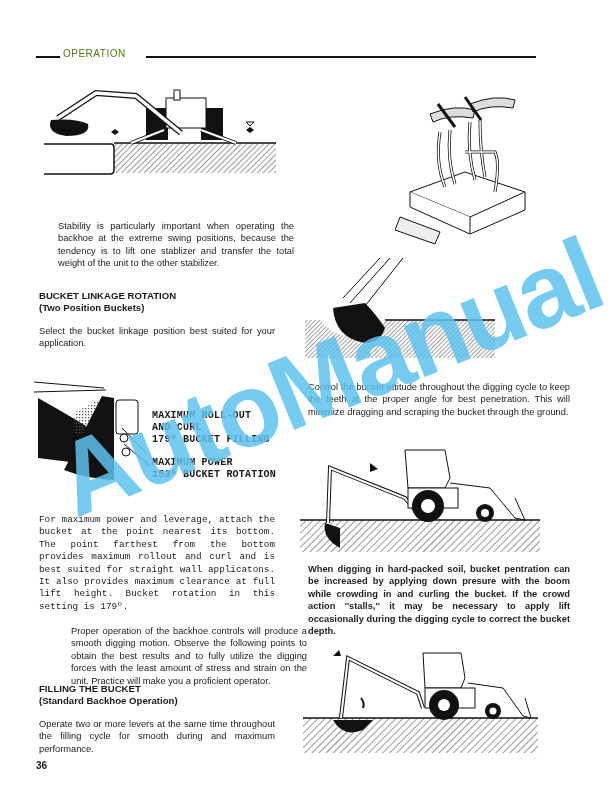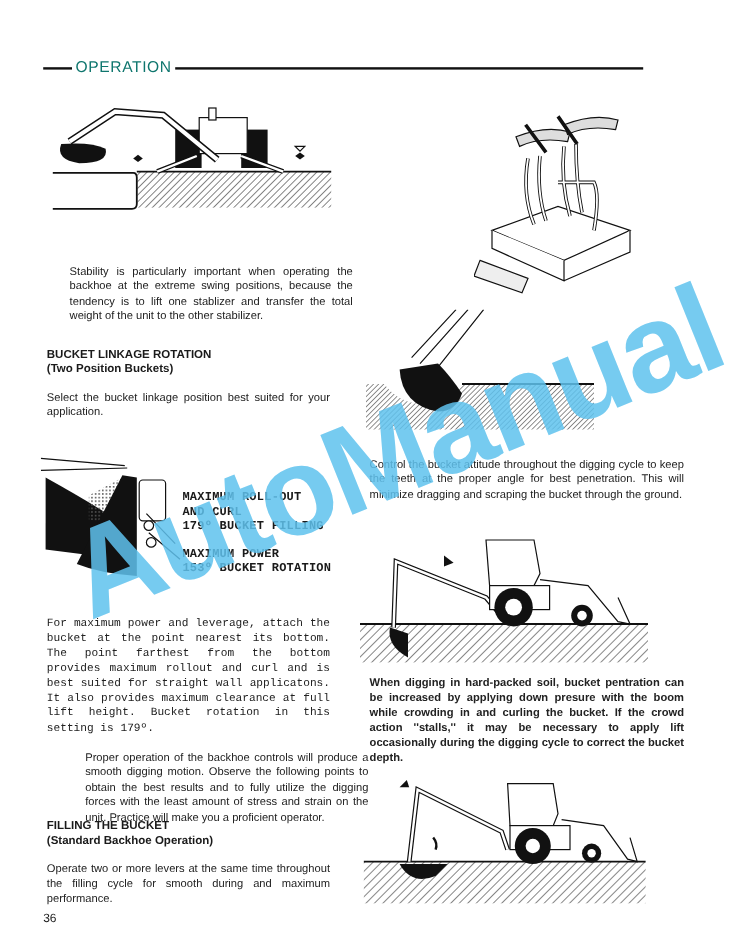--- a/index.html
+++ b/index.html
@@ -1,23 +1,23 @@
 <!DOCTYPE html>
 <html><head>
 <meta charset="utf-8">
 <style>
   html, body { margin: 0; padding: 0; background: #ffffff; }
   body { width: 612px; height: 792px; position: relative; overflow: hidden;
          font-family: "Liberation Sans", sans-serif; color: #1c1c1c; }
   .header-line { position: absolute; top: 56px; height: 1.5px; background: #111; }
-  .header-title { position: absolute; top: 48px; left: 63px; font-size: 13px; letter-spacing: 0.5px; color: #0f766e; }
+  .header-title { position: absolute; top: 48px; left: 63px; font-size: 10px; letter-spacing: 0.5px; color: #4d7c0f; }
   .para { position: absolute; font-size: 9.3px; line-height: 12.4px; text-align: justify; color: #222; }
   .heading { position: absolute; font-size: 9.6px; line-height: 12.4px; font-weight: bold; color: #1a1a1a; }
   .label { position: absolute; font-size: 10px; line-height: 12px; font-weight: bold; color: #1a1a1a; letter-spacing: 0.2px; font-family: Liberation Mono, monospace; }
-  .pagenum { position: absolute; left: 36px; top: 760px; font-size: 10px; font-weight: normal; }
+  .pagenum { position: absolute; left: 36px; top: 760px; font-size: 10px; font-weight: bold; }
   .watermark { position: absolute; left: 40px; top: 430px; font-size: 104px; font-weight: bold;
                color: #5fc2ee; opacity: 0.85; transform: rotate(-22deg); transform-origin: left top;
                white-space: nowrap; letter-spacing: -2px; pointer-events: none; }
   svg { position: absolute; }
 </style>
 </head>
 <body>
 
 <div class="header-line" style="left:36px;width:24px;"></div>
 <div class="header-title">OPERATION</div>

